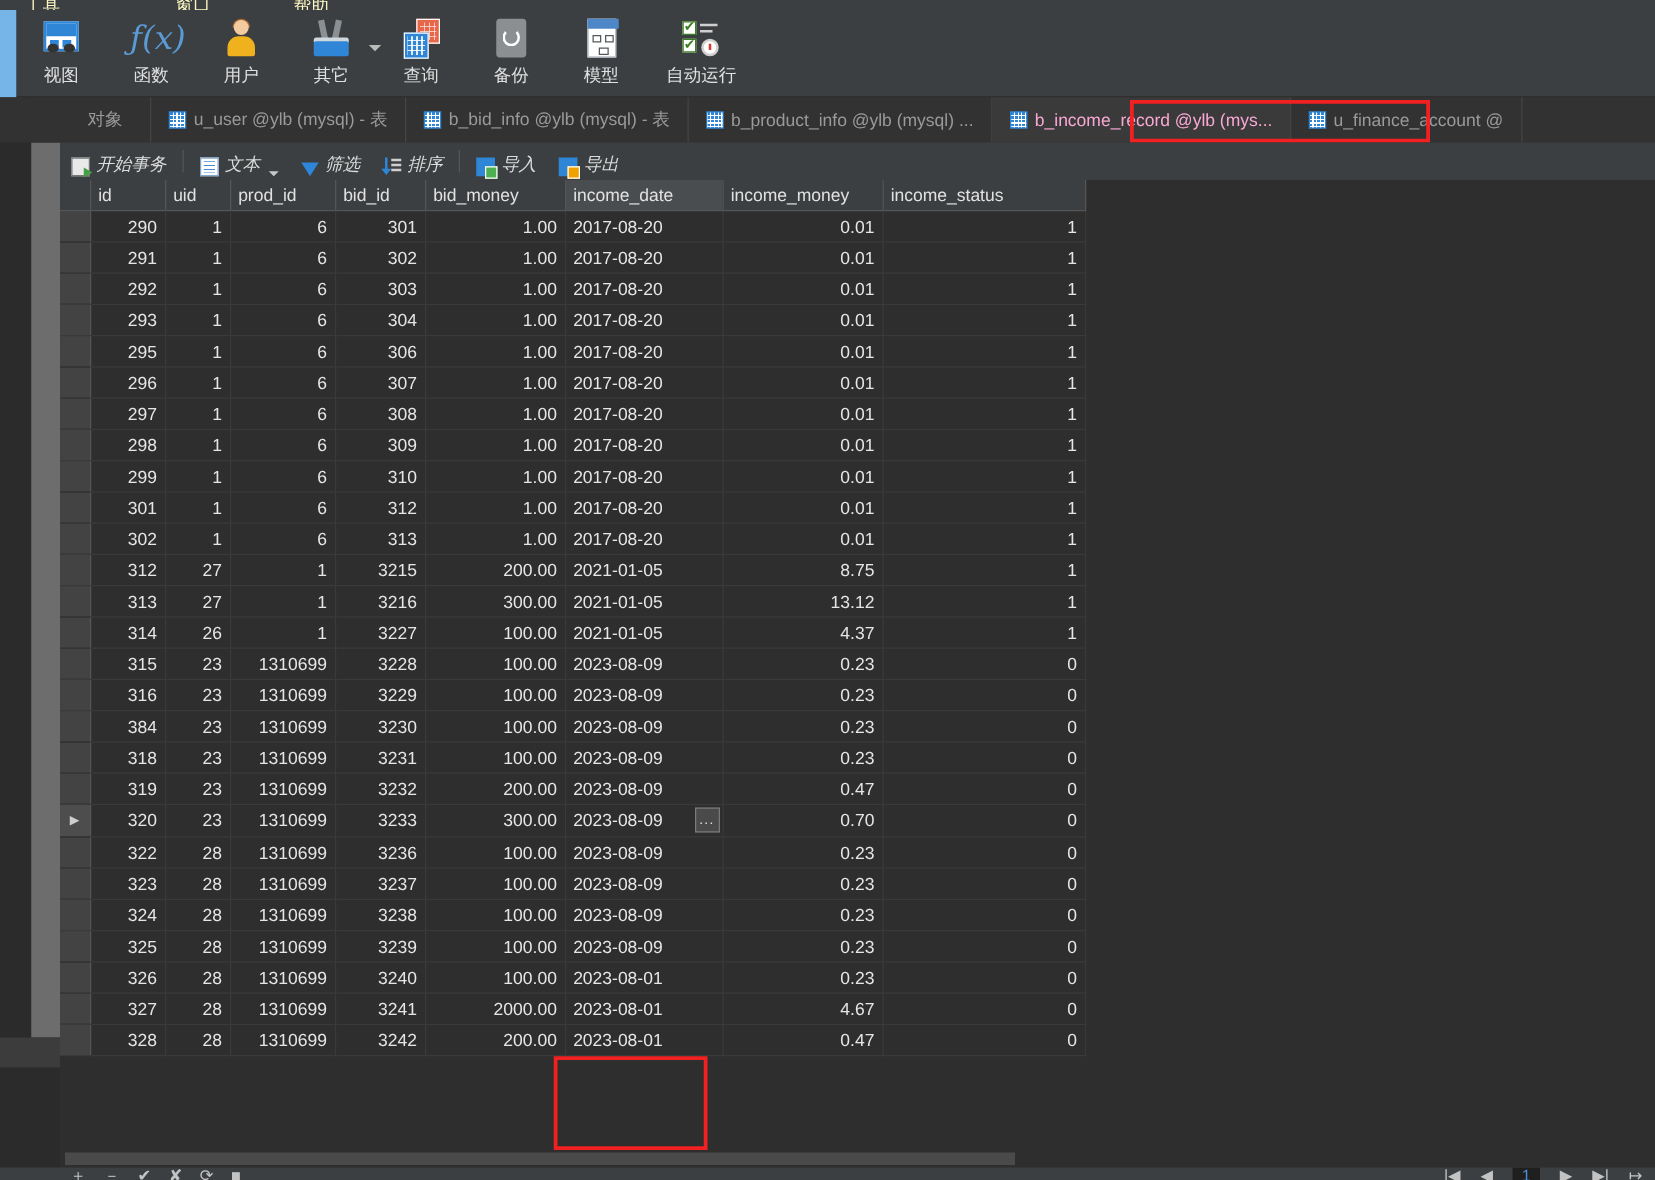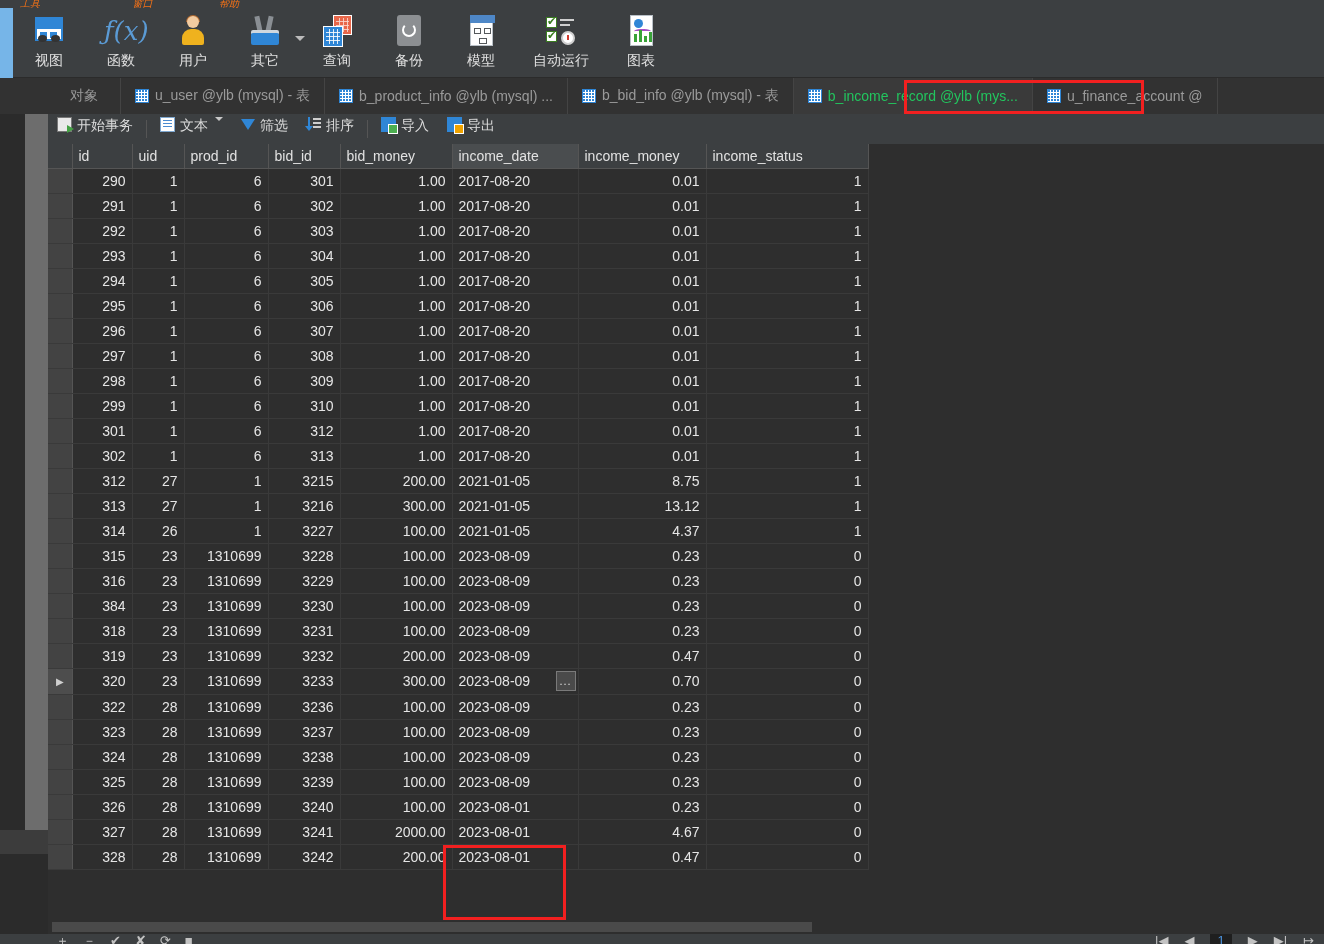--- a/index.html
+++ b/index.html
@@ -16,22 +16,22 @@
   .ribbon {
     position:absolute; left:0; top:0; width:1324px; height:78px;
     background:#3c3f41;
     border-bottom:1px solid #2b2b2b;
   }
   .menu-strip {
     position:absolute; left:0; top:0; width:1324px; height:8px;
     overflow:hidden; white-space:nowrap;
   }
   .menu-strip span {
-    display:inline-block; color:#f97316; font-size:10px;
-    line-height:8px; vertical-align:top;font-style:italic;
+    display:inline-block; color:#fef9c3; font-size:14px;
+    line-height:8px; vertical-align:top;
   }
   .menu-strip span.m1 { margin-left:20px; }
   .menu-strip span.m2 { margin-left:88px; }
   .menu-strip span.m3 { margin-left:62px; }
 
   .accent-bar {
     position:absolute; left:0; top:8px; width:13px; height:70px;
     background:#76b5e8;
   }
   .ribbon-items {
@@ -137,39 +137,39 @@
   .left-dark {
     position:absolute; left:0; top:78px; width:25px; height:866px; background:#2b2b2b;
   }
   .tabs { position:absolute; left:48px; top:78px; height:36px; display:flex; align-items:center; }
   .tab {
     height:36px; display:flex; align-items:center; gap:6px;
     padding:0 14px; color:#9a9a9a; font-size:14px; white-space:nowrap;
     border-right:1px solid #444; position:relative;
   }
   .tab.obj { color:#9a9a9a; padding:0 22px; }
-  .tab.active { color:#22c55e; background:#3a3a3a;text-align:right; }
+  .tab.active { color:#f9a8d4; background:#3a3a3a;text-align:right; }
   .tab-grid-ico {
     width:14px; height:14px; background:#2f86d6; position:relative; flex:0 0 auto;
   }
   .tab-grid-ico:after{content:""; position:absolute; inset:1px; background:
     repeating-linear-gradient(to right, transparent 0 2px, #fff 2px 3px),
     repeating-linear-gradient(to bottom, transparent 0 2px, #fff 2px 3px);}
   .hl-tab-box {
     position:absolute; left:904px; top:80px; width:240px; height:34px;
     border:3px solid #f22020; pointer-events:none;
   }
 
   
   .gridbar {
     position:absolute; left:48px; top:114px; width:1276px; height:30px;
     background:#3c3f41; display:flex; align-items:center; gap:0px;
     font-size:14px; color:#dcdcdc;
   }
-  .gb-item { display:flex; align-items:flex-start; gap:5px; padding:0 9px; height:24px; white-space:nowrap;}
+  .gb-item { display:flex; align-items:flex-end; gap:5px; padding:0 9px; height:24px; white-space:nowrap;font-style:italic;}
   .gb-sep { width:1px; height:18px; background:#555; margin:0 4px; }
   .gb-ico { width:15px; height:15px; position:relative; flex:0 0 auto; }
   .ico-trans { background:#e9e9e9; border:1px solid #777; }
   .ico-trans:after{content:""; position:absolute; right:-3px; bottom:-2px; width:0;height:0;
      border-left:7px solid #44a044; border-top:4px solid transparent; border-bottom:4px solid transparent;}
   .ico-text { background:#fff; border:1px solid #7fa8d0; }
   .ico-text:after{content:""; position:absolute; left:2px; top:2px; right:2px; bottom:2px;
      background:repeating-linear-gradient(to bottom, #4b8bd0 0 1px, transparent 1px 3px);}
   .ico-filter { width:0;height:0; border-left:7px solid transparent; border-right:7px solid transparent;
      border-top:11px solid #2f86d6; margin-top:2px;}
@@ -333,33 +333,20 @@
         <div class="rb-ico ico-auto">
           <div class="chk" style="left:2px;top:3px;"></div>
           <div class="chk" style="left:2px;top:17px;"></div>
           <div class="ln" style="left:16px;top:5px;width:14px;"></div>
           <div class="ln" style="left:16px;top:10px;width:10px;"></div>
           <div class="clock"></div>
         </div>
         <div class="lbl">自动运行</div>
       </div>
 
-      <div class="rb-item">
-        <div class="rb-ico">
-          <div class="ico-chart">
-            <div class="pie"></div>
-            <div class="wave"></div>
-            <div class="bar" style="left:3px;height:8px;"></div>
-            <div class="bar" style="left:8px;height:12px;"></div>
-            <div class="bar" style="left:13px;height:6px;"></div>
-            <div class="bar" style="left:18px;height:10px;"></div>
-          </div>
-        </div>
-        <div class="lbl">图表</div>
-      </div>
 
     </div>
   </div>
 
   <div class="left-dark"></div>
   <div class="side-collapse">
     <div class="chev-up"></div>
   </div>
   <div class="side-rail"></div>
   <div class="side-rail-lo"></div>
@@ -368,25 +355,25 @@
   <div class="tabs">
     <div class="tab obj">
       <span>对象</span>
     </div>
     <div class="tab">
       <span class="tab-grid-ico"></span>
       <span>u_user @ylb (mysql) - 表</span>
     </div>
     <div class="tab">
       <span class="tab-grid-ico"></span>
-      <span>b_product_info @ylb (mysql) ...</span>
+      <span>b_bid_info @ylb (mysql) - 表</span>
     </div>
     <div class="tab">
       <span class="tab-grid-ico"></span>
-      <span>b_bid_info @ylb (mysql) - 表</span>
+      <span>b_product_info @ylb (mysql) ...</span>
     </div>
     <div class="tab active">
       <span class="tab-grid-ico"></span>
       <span>b_income_record @ylb (mys...</span>
     </div>
     <div class="tab">
       <span class="tab-grid-ico"></span>
       <span>u_finance_account @</span>
     </div>
   </div>
@@ -490,31 +477,20 @@
             <td class="num">1</td>
             <td class="num">6</td>
             <td class="num">304</td>
             <td class="num">1.00</td>
             <td>2017-08-20</td>
             <td class="num">0.01</td>
             <td class="num">1</td>
           </tr>
           <tr>
             <td class="rowhdr"></td>
-            <td class="num">294</td>
-            <td class="num">1</td>
-            <td class="num">6</td>
-            <td class="num">305</td>
-            <td class="num">1.00</td>
-            <td>2017-08-20</td>
-            <td class="num">0.01</td>
-            <td class="num">1</td>
-          </tr>
-          <tr>
-            <td class="rowhdr"></td>
             <td class="num">295</td>
             <td class="num">1</td>
             <td class="num">6</td>
             <td class="num">306</td>
             <td class="num">1.00</td>
             <td>2017-08-20</td>
             <td class="num">0.01</td>
             <td class="num">1</td>
           </tr>
           <tr>

